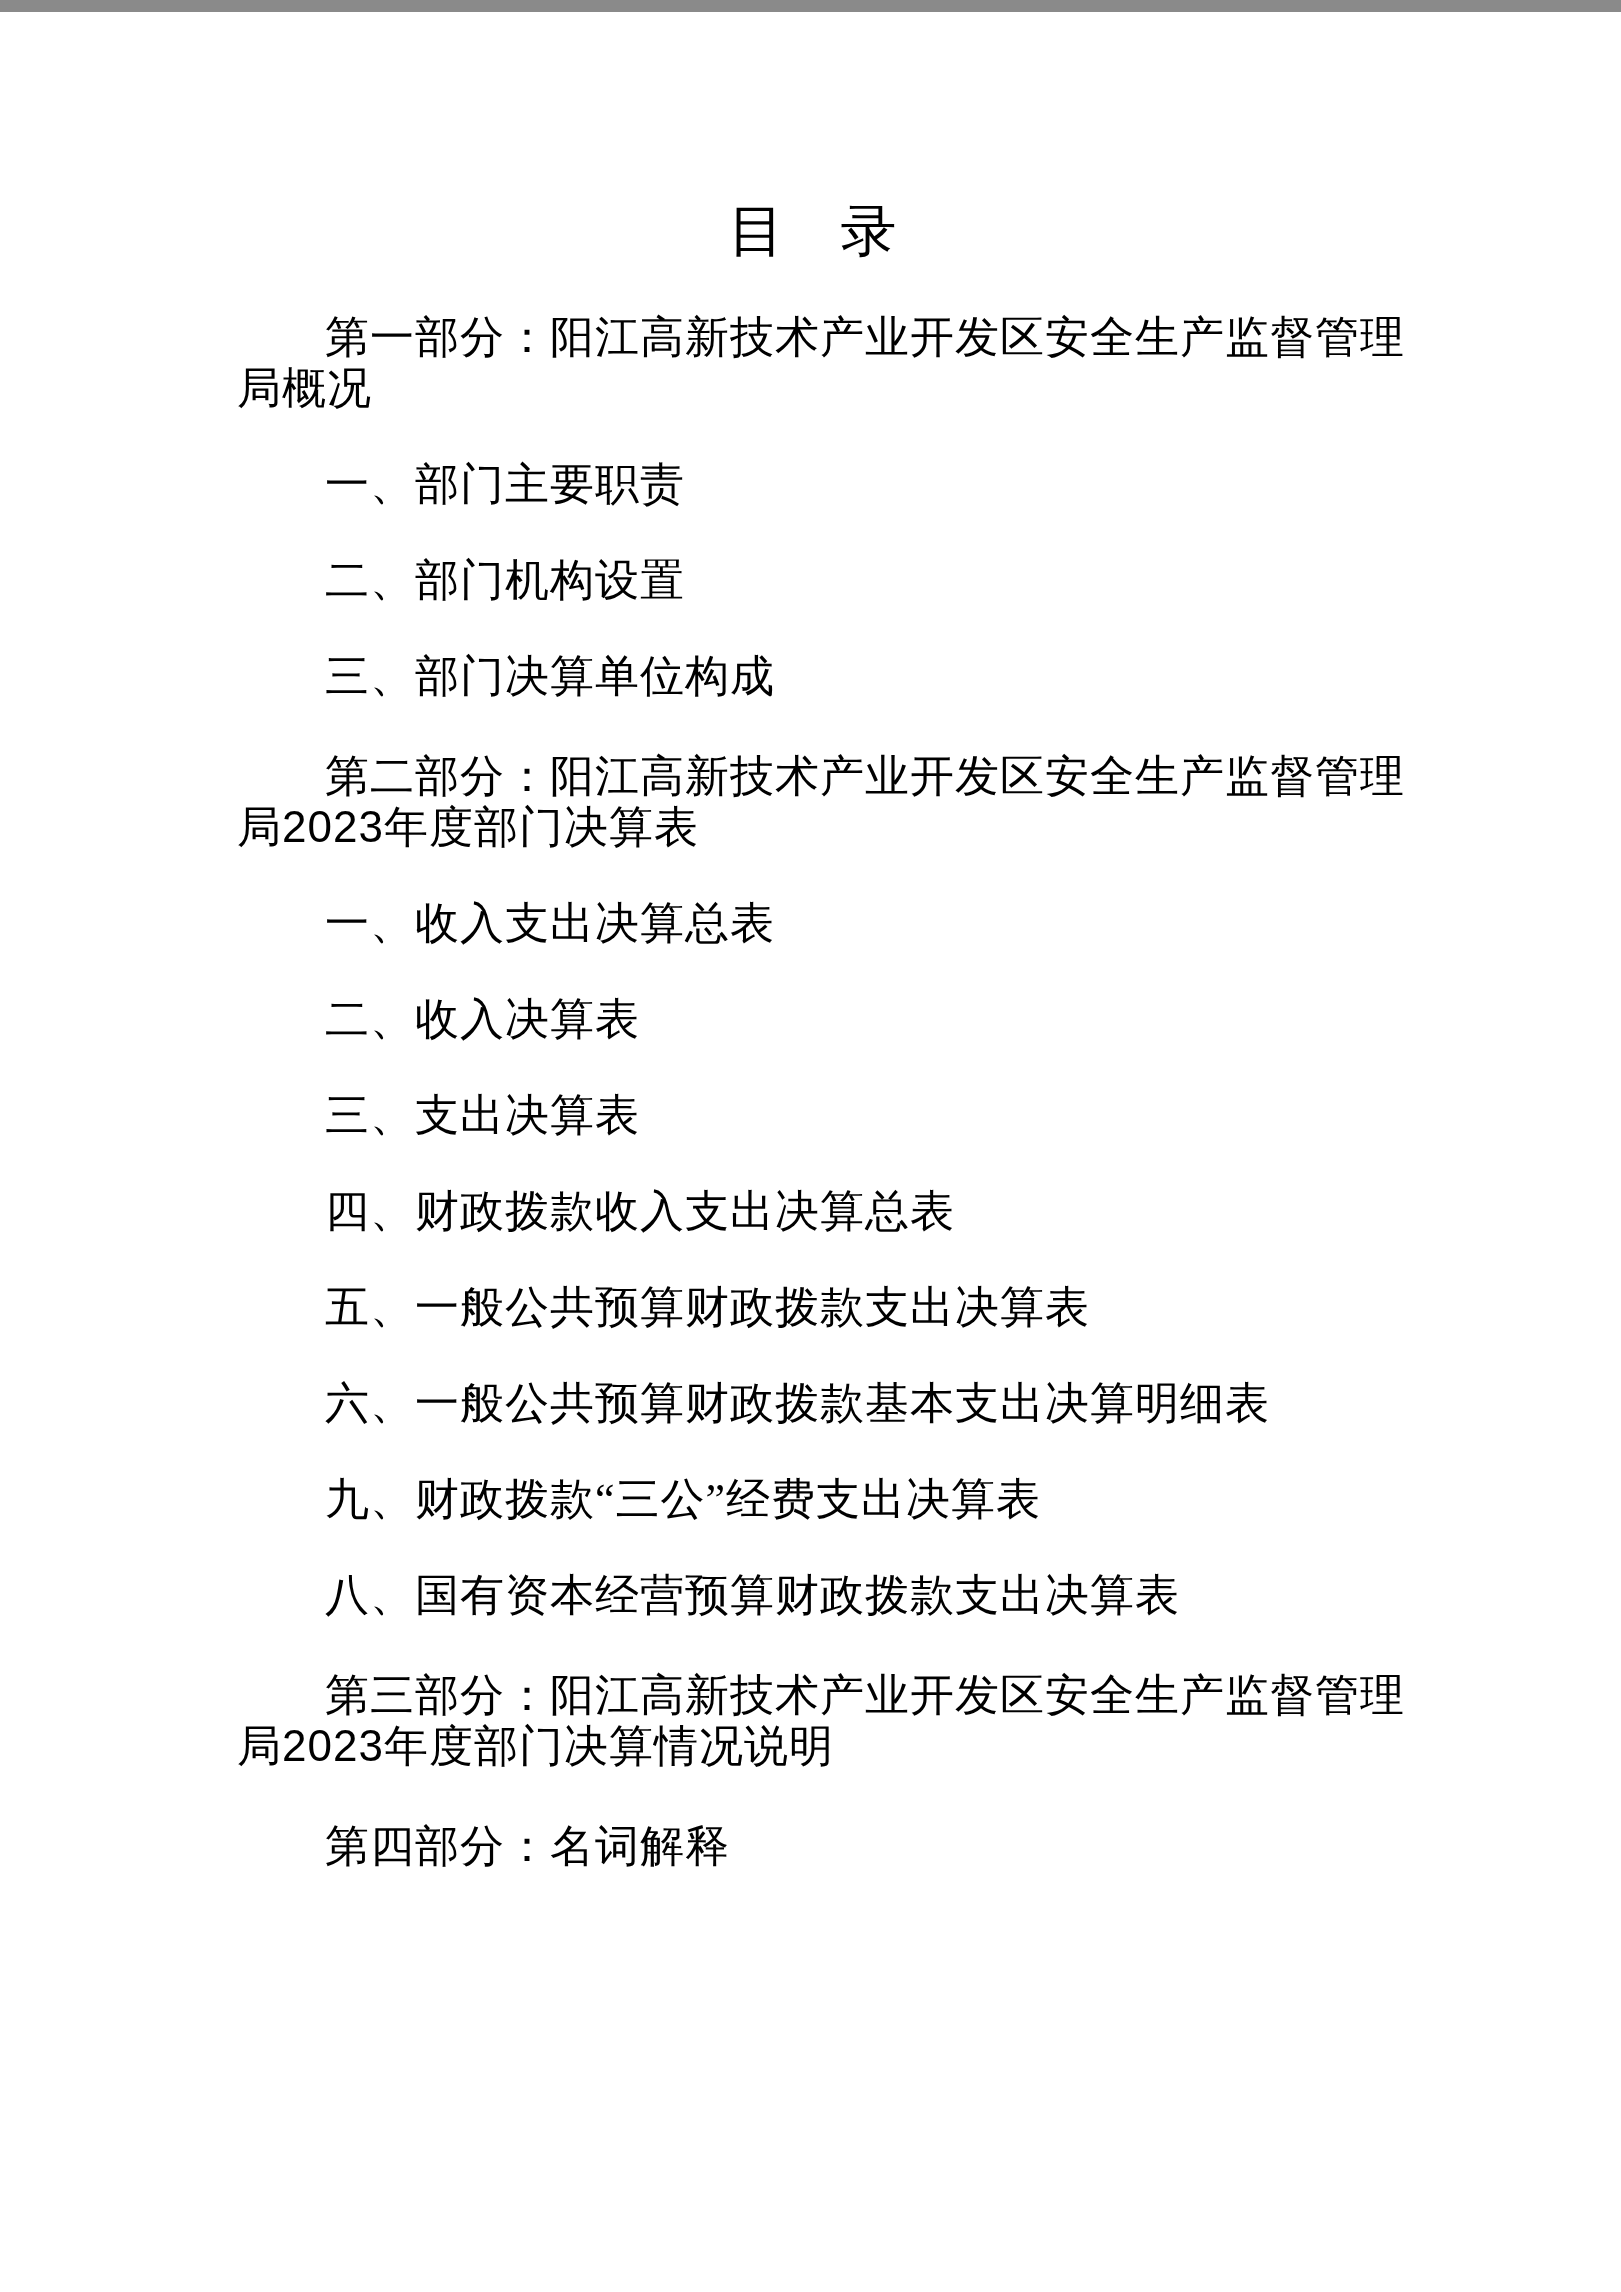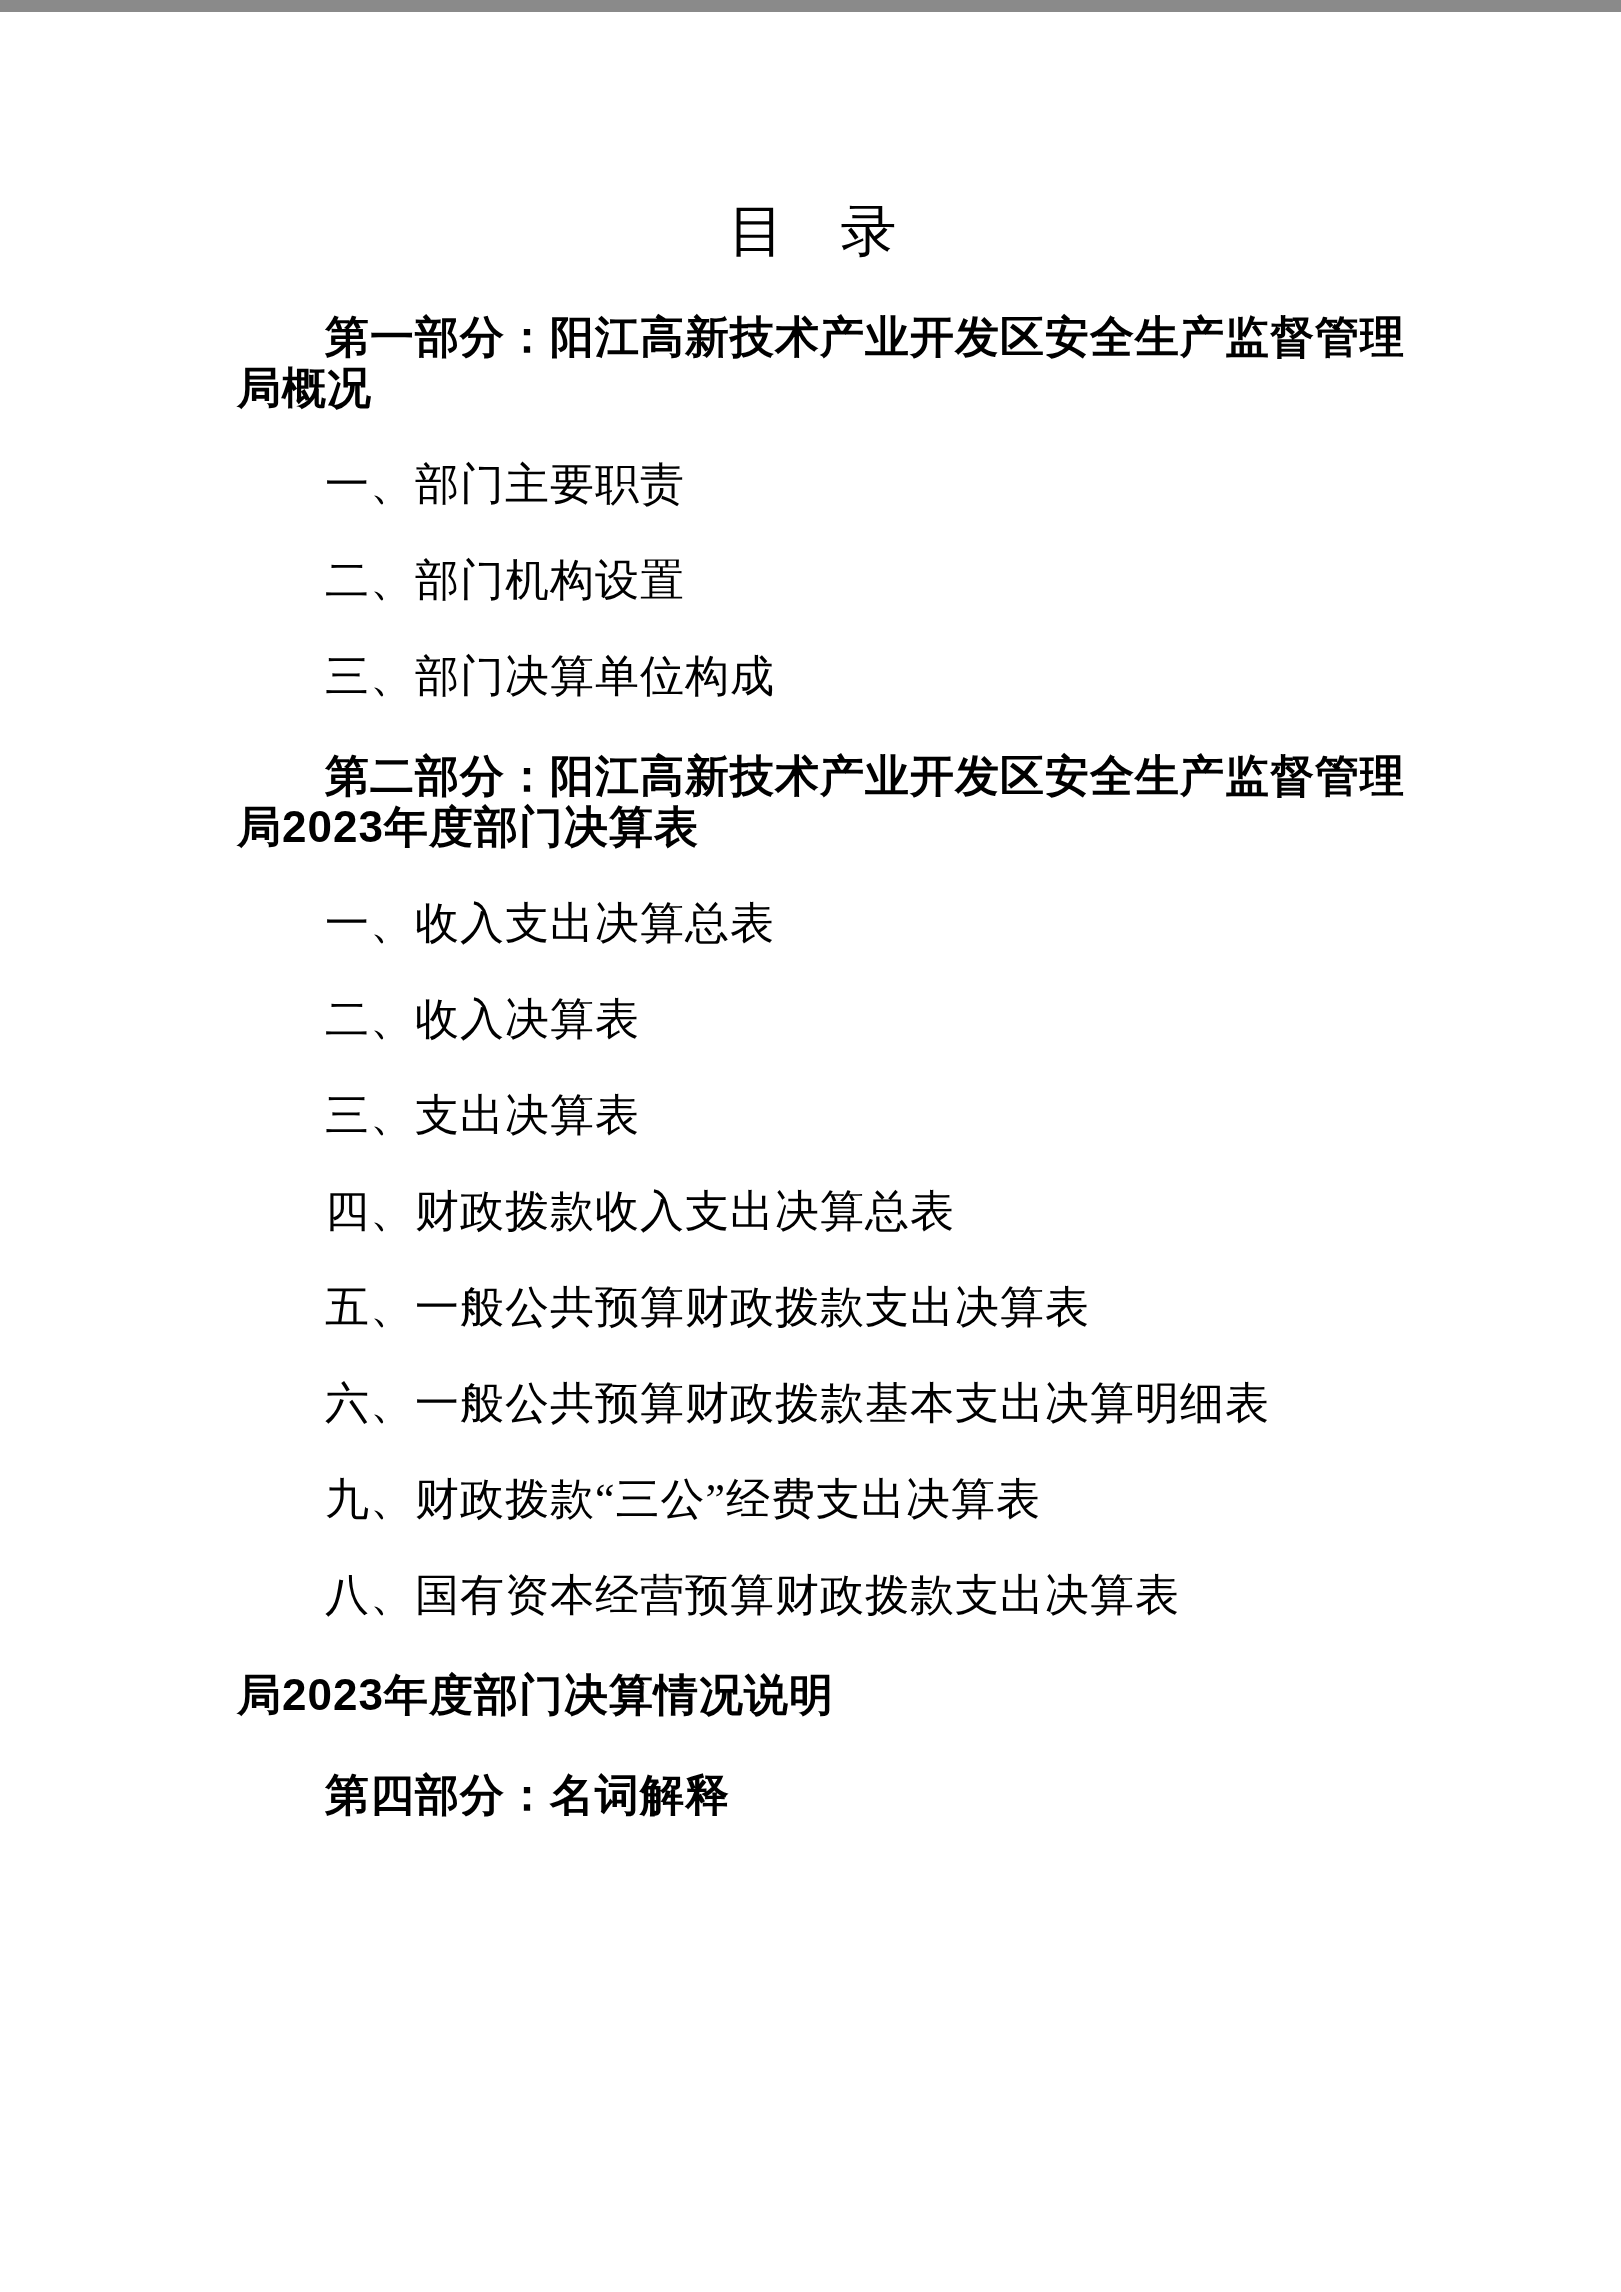--- a/index.html
+++ b/index.html
@@ -22,21 +22,21 @@
   .doc-title {
     text-align: center;
     font-size: 56px;
     line-height: 61px;
     font-weight: 400;
     margin: 0;
     font-family: "Liberation Serif", "DejaVu Serif", serif;
   }
   .heading {
     font-family: "Liberation Sans", "DejaVu Sans", sans-serif;
-    font-weight: 700;
+    font-weight: 400;
     font-size: 44px;
     line-height: 51px;
     margin-top: 49px;
     letter-spacing: 1px;
   }
   .hl {
     white-space: nowrap;
   }
   .item {
     font-size: 44px;
@@ -73,20 +73,21 @@
   <div class="item indent">一、收入支出决算总表</div>
   <div class="item indent">二、收入决算表</div>
   <div class="item indent">三、支出决算表</div>
   <div class="item indent">四、财政拨款收入支出决算总表</div>
   <div class="item indent">五、一般公共预算财政拨款支出决算表</div>
   <div class="item indent">六、一般公共预算财政拨款基本支出决算明细表</div>
   <div class="item indent">九、财政拨款“三公”经费支出决算表</div>
   <div class="item indent">八、国有资本经营预算财政拨款支出决算表</div>
 
   <div class="heading">
+    <div class="hl indent">第三部分：阳江高新技术产业开发区安全生产监督管理</div>
     <div class="hl">局2023年度部门决算情况说明</div>
   </div>
 
   <div class="heading">
     <div class="hl indent">第四部分：名词解释</div>
   </div>
 
 </div>
 
 

